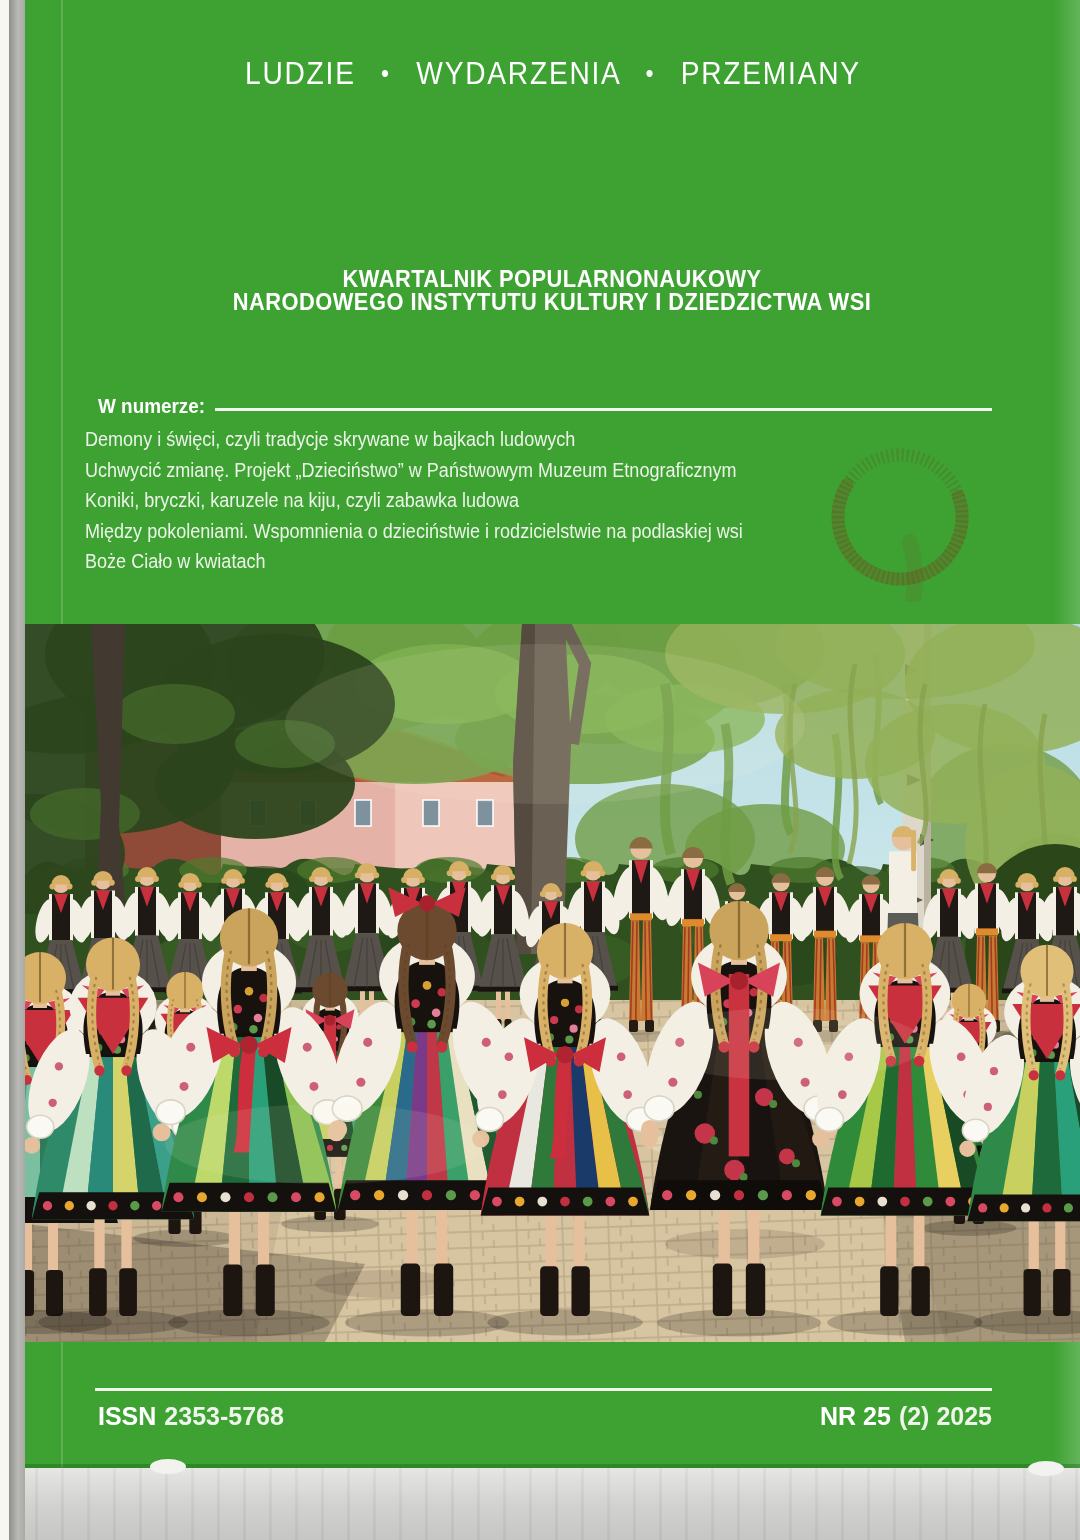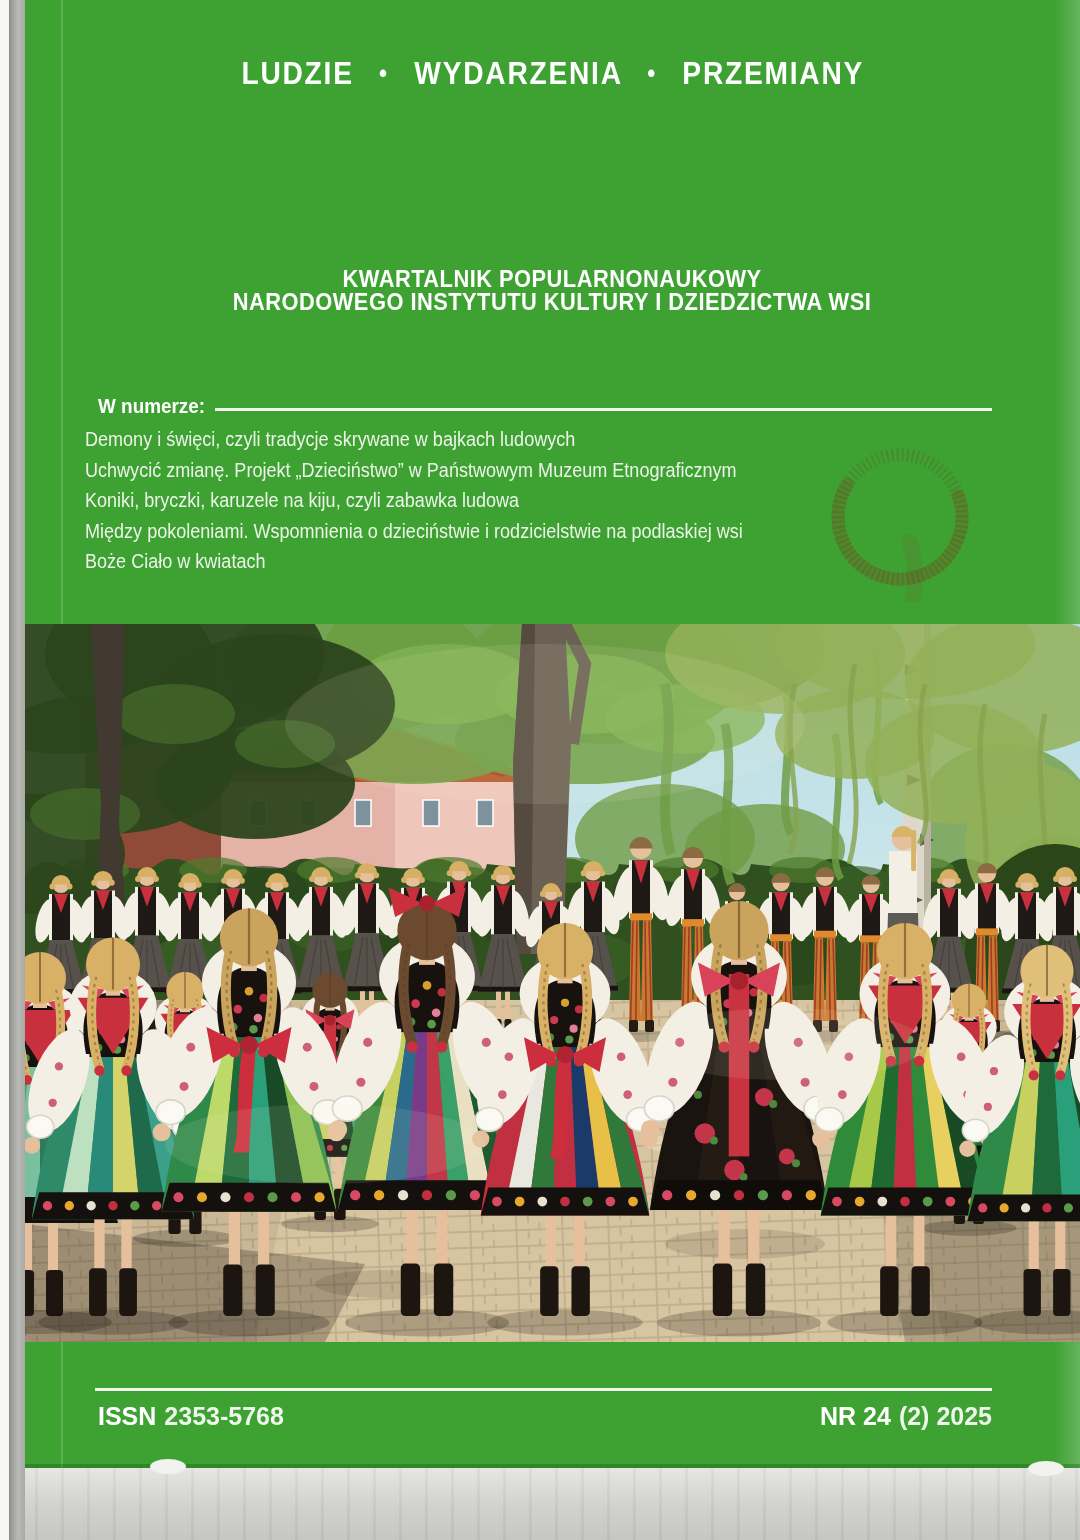--- a/index.html
+++ b/index.html
@@ -19,21 +19,21 @@
       background:#3ea233;overflow:hidden;}
   .cover .crease{position:absolute;left:36px;top:0;width:2px;height:100%;
       background:rgba(255,255,255,0.16);}
   .cover .edge-light{position:absolute;right:0;top:0;width:26px;height:100%;
       background:linear-gradient(90deg,rgba(255,255,255,0) ,rgba(255,255,255,0.20));}
   .cover .bottom-dark{position:absolute;left:0;bottom:0;width:100%;height:4px;background:rgba(0,60,0,0.25);}
   .notch{position:absolute;width:36px;height:15px;border-radius:50%;background:#f2f2ef;}
 
   
   .tagline{position:absolute;left:0;top:56px;width:100%;text-align:center;color:#fff;
-      font-weight:700;font-size:32px;line-height:34px;white-space:nowrap;}
+      font-weight:400;font-size:32px;line-height:34px;white-space:nowrap;}
   .tagline .inner{display:inline-block;transform:scaleX(0.88);transform-origin:50% 50%;letter-spacing:2px;}
   .tagline .sep{display:inline-block;margin:0 18px;transform:translateY(-2px);font-size:26px;}
   .title{position:absolute;left:0;top:54px;width:100%;margin:0;text-align:center;color:#fff;
       font-weight:700;font-size:200px;line-height:200px;white-space:nowrap;}
   .title .inner{display:inline-block;transform:scaleX(0.60);transform-origin:50% 50%;letter-spacing:-4px;}
   .subtitle{position:absolute;left:0;top:268px;width:100%;text-align:center;color:#fff;
       font-weight:700;font-size:23px;line-height:23px;}
   .subtitle .inner{display:inline-block;transform:scaleX(0.95);transform-origin:50% 50%;letter-spacing:0.5px;}
 
   
@@ -1342,21 +1342,21 @@
             <ellipse cx="760" cy="420" rx="140" ry="36" fill="rgba(255,250,220,.10)"></ellipse>
           </g>
         </svg>
     </div>
 
     <div class="foot-rule"></div>
     <div class="footer-left">
       <span class="fl-b">ISSN</span><span class="fl-n">2353-5768</span>
     </div>
     <div class="footer-right">
-      <span class="fl-b">NR 24</span><span class="fl-n">(2) 2025</span>
+      <span class="fl-b">NR 25</span><span class="fl-n">(2) 2025</span>
     </div>
 
     <div class="bottom-dark"></div>
   </div>
 
   <div class="notch" style="left:150px;top:1459px;"></div>
   <div class="notch" style="left:1028px;top:1461px;"></div>
 </div>
 
 </body></html>

